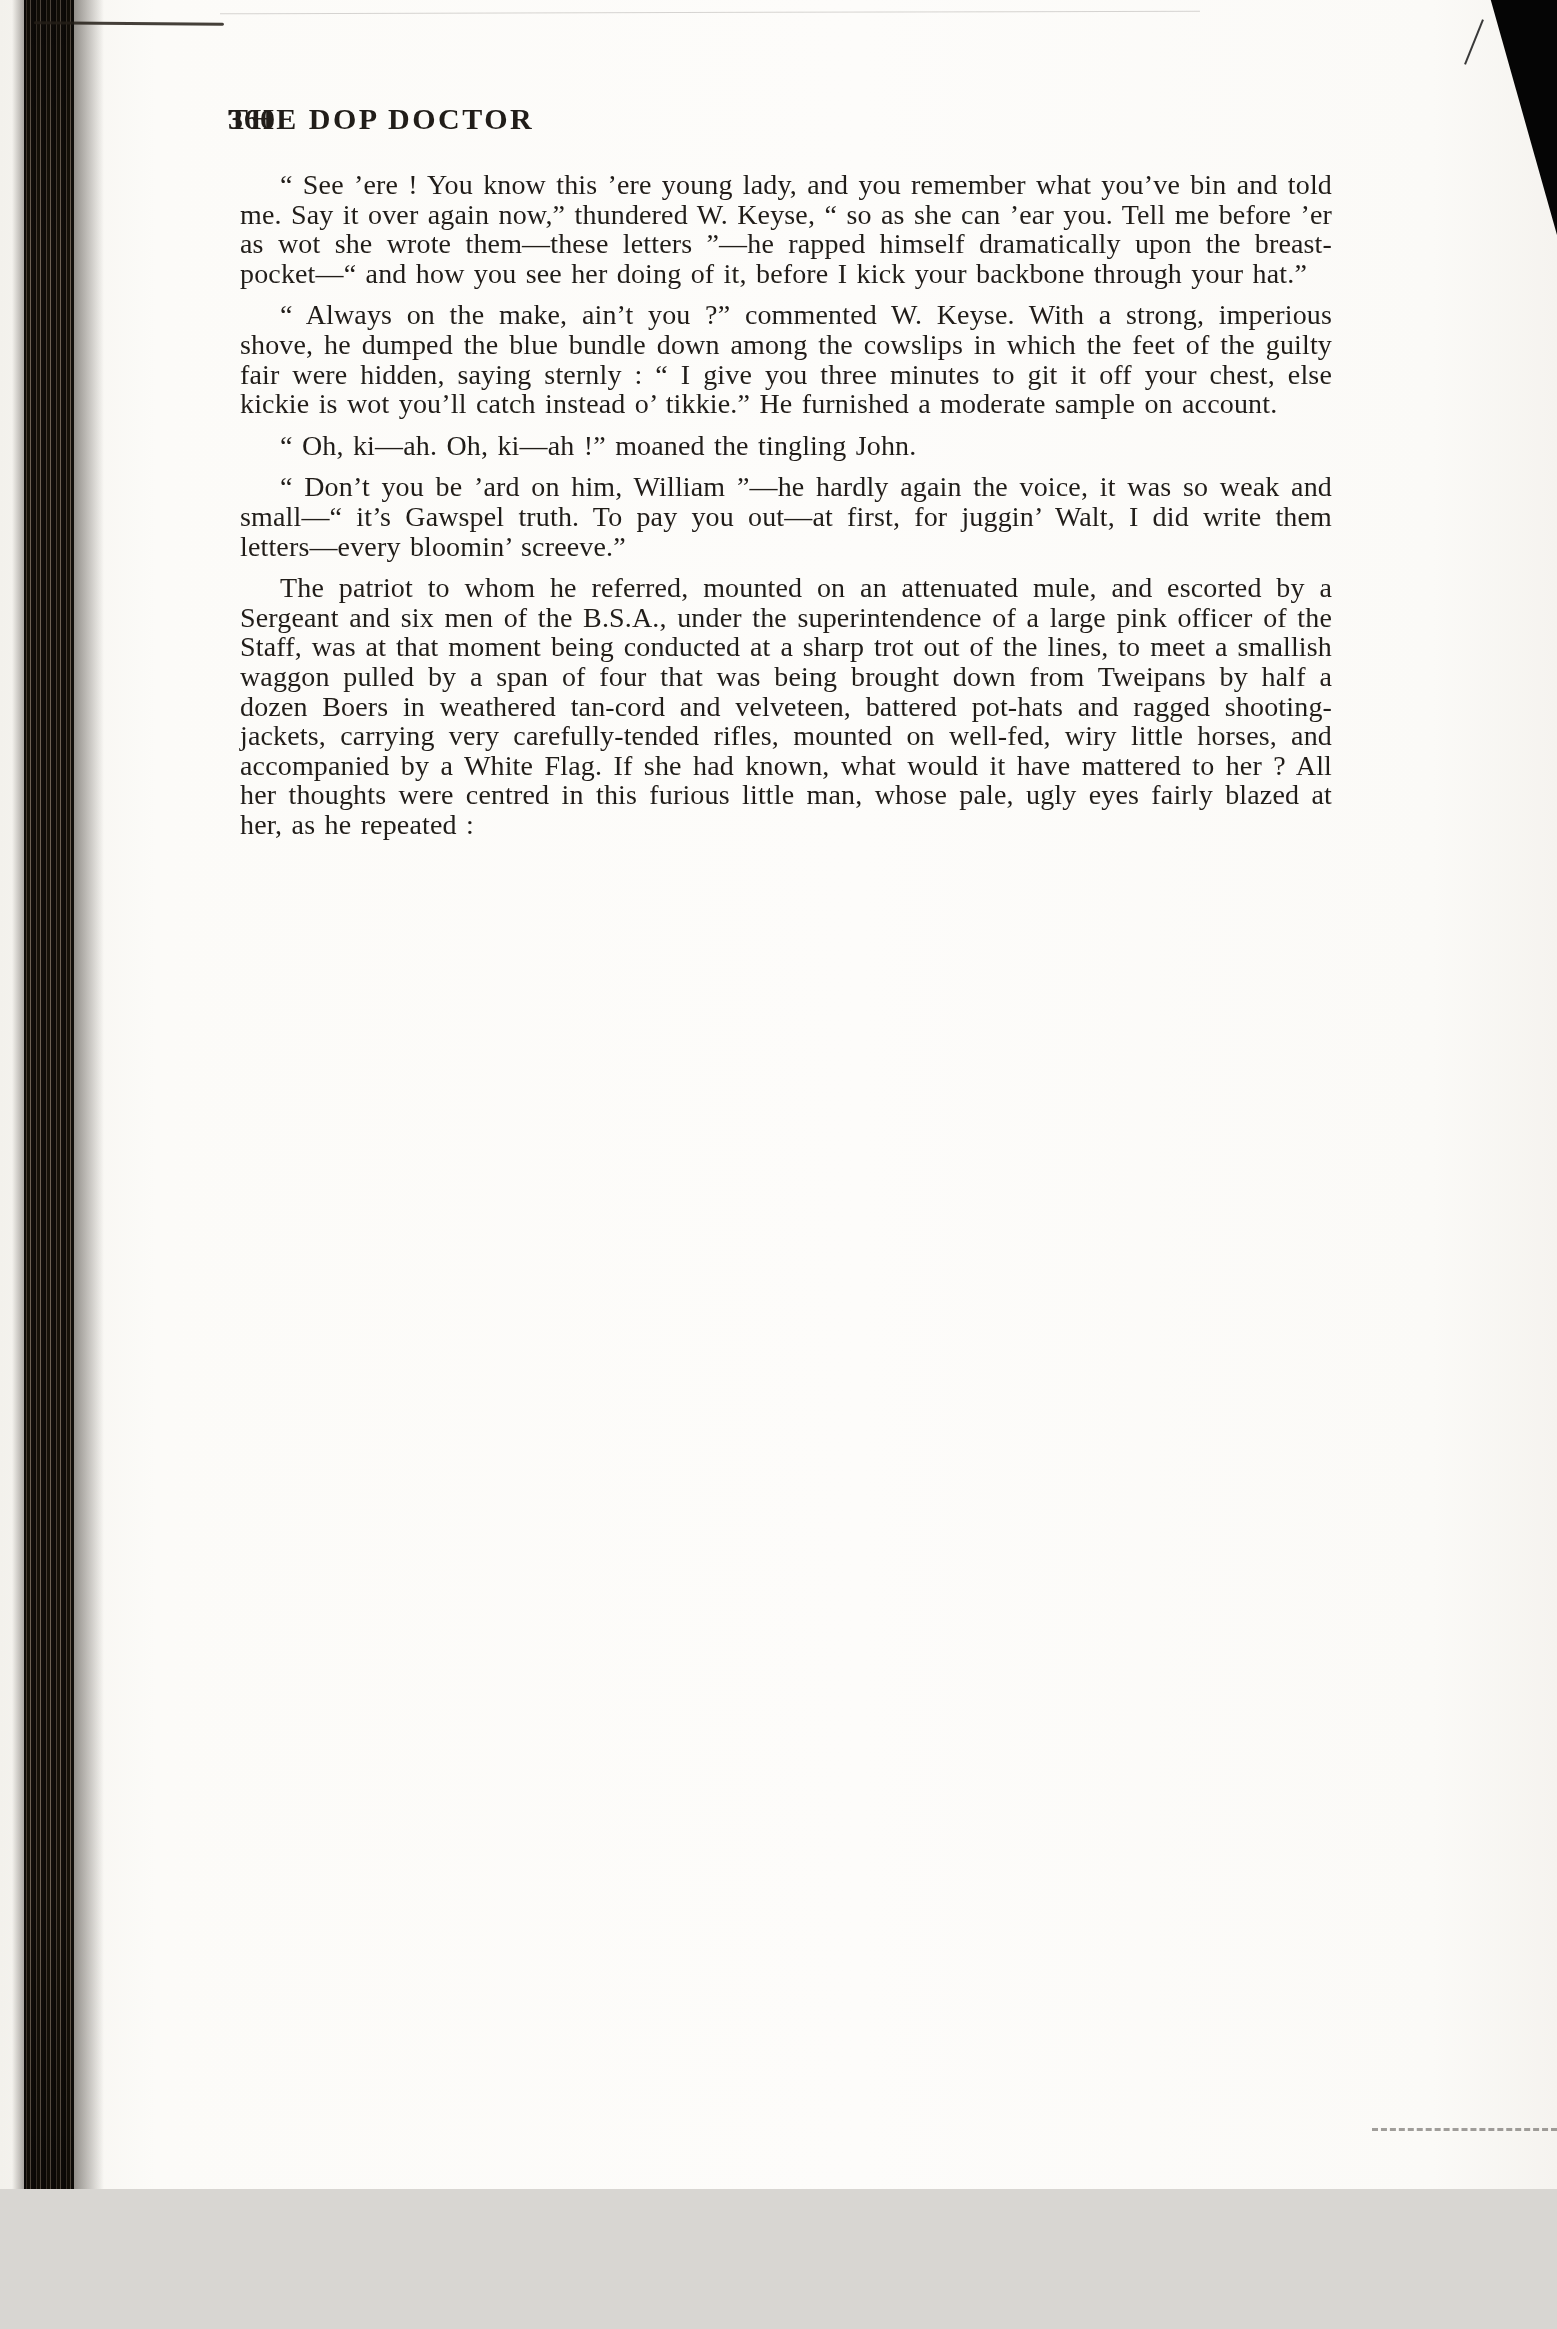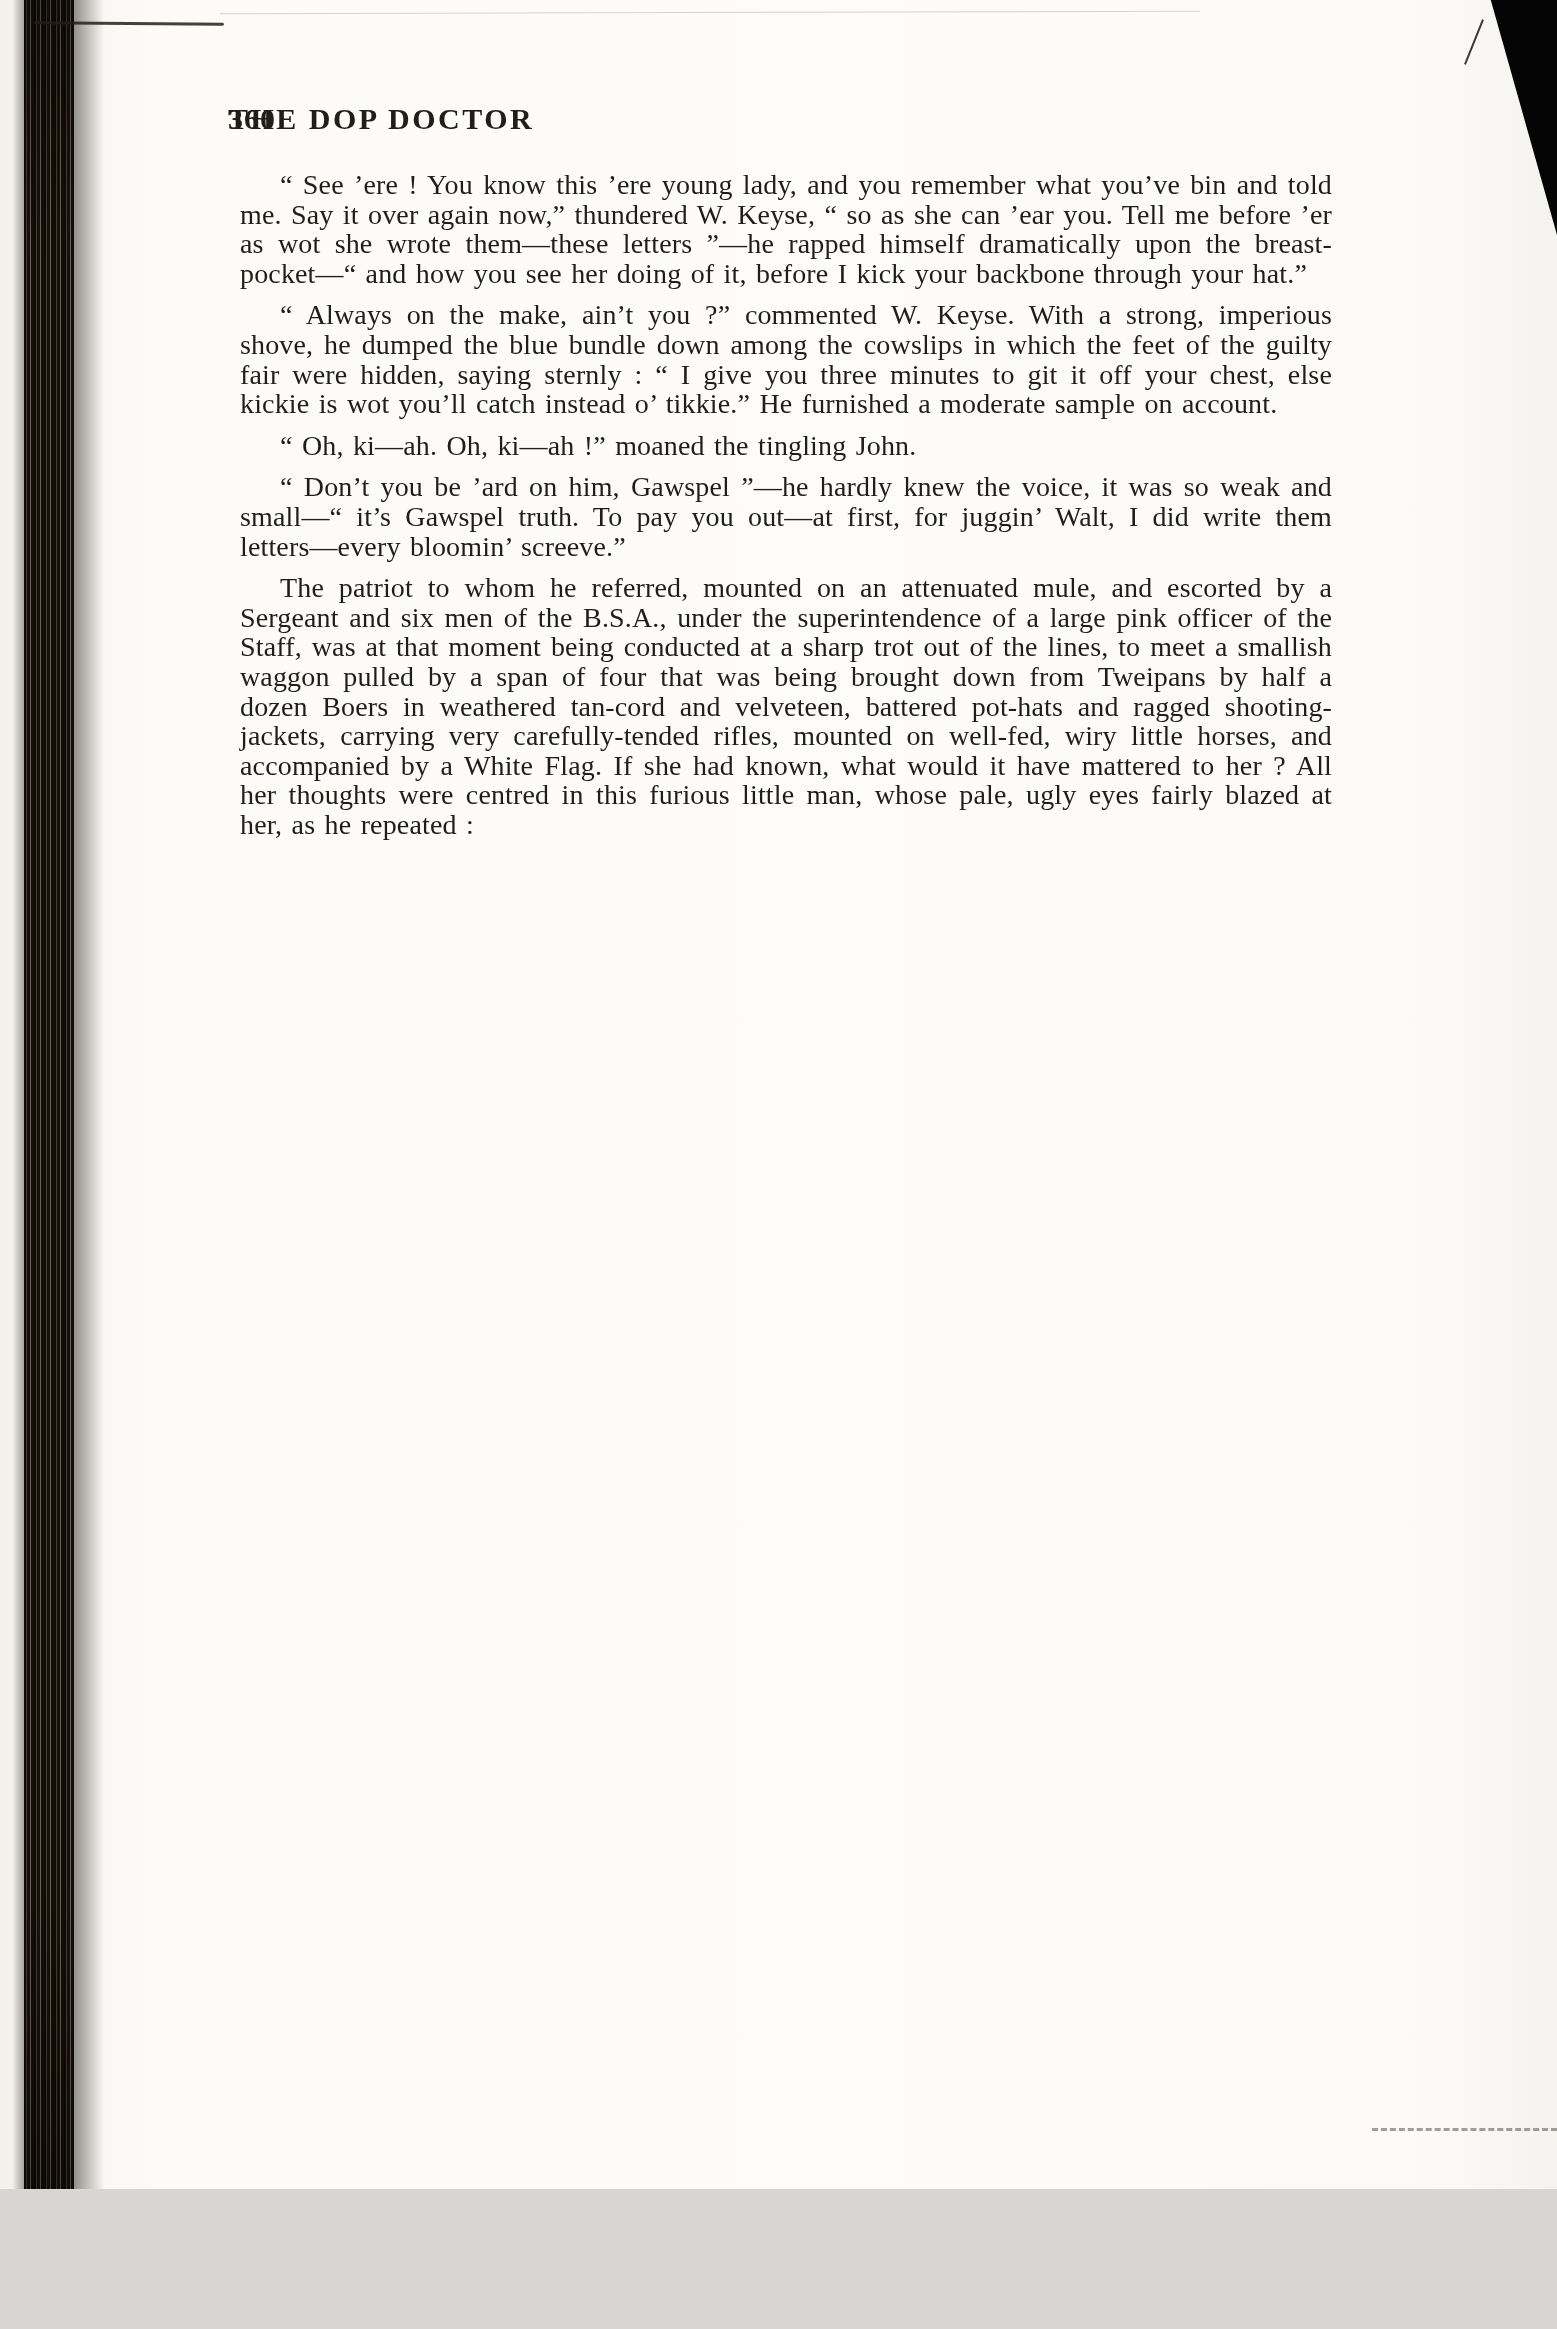--- a/index.html
+++ b/index.html
@@ -158,19 +158,19 @@
 
     <div class="page-header">
       <span class="page-number">360</span>
       <span class="page-title">THE DOP DOCTOR</span>
     </div>
 
     <div class="body-text">
       <p>“ See ’ere&nbsp;! You know this ’ere young lady, and you remember what you’ve bin and told me. Say it over again now,” thundered W. Keyse, “ so as she can ’ear you. Tell me before ’er as wot she wrote them—these letters ”—he rapped himself dramatically upon the breast-pocket—“ and how you see her doing of it, before I kick your backbone through your hat.”</p>
       <p>“ Always on the make, ain’t you&nbsp;?” commented W. Keyse. With a strong, imperious shove, he dumped the blue bundle down among the cowslips in which the feet of the guilty fair were hidden, saying sternly&nbsp;: “ I give you three minutes to git it off your chest, else kickie is wot you’ll catch instead o’ tikkie.” He furnished a moderate sample on account.</p>
       <p>“ Oh, ki—ah. Oh, ki—ah&nbsp;!” moaned the tingling John.</p>
-      <p>“ Don’t you be ’ard on him, Gawspel ”—he hardly knew the voice, it was so weak and small—“ it’s Gawspel truth. To pay you out—at first, for juggin’ Walt, I did write them letters—every bloomin’ screeve.”</p>
+      <p>“ Don’t you be ’ard on him, William ”—he hardly again the voice, it was so weak and small—“ it’s Gawspel truth. To pay you out—at first, for juggin’ Walt, I did write them letters—every bloomin’ screeve.”</p>
       <p>The patriot to whom he referred, mounted on an attenuated mule, and escorted by a Sergeant and six men of the B.S.A., under the superintendence of a large pink officer of the Staff, was at that moment being conducted at a sharp trot out of the lines, to meet a smallish waggon pulled by a span of four that was being brought down from Tweipans by half a dozen Boers in weathered tan-cord and velveteen, battered pot-hats and ragged shooting-jackets, carrying very carefully-tended rifles, mounted on well-fed, wiry little horses, and accompanied by a White Flag. If she had known, what would it have mattered to her&nbsp;? All her thoughts were centred in this furious little man, whose pale, ugly eyes fairly blazed at her, as he repeated&nbsp;:</p>
     </div>
 
   </div>
 
 </div>
 
 </body></html>

